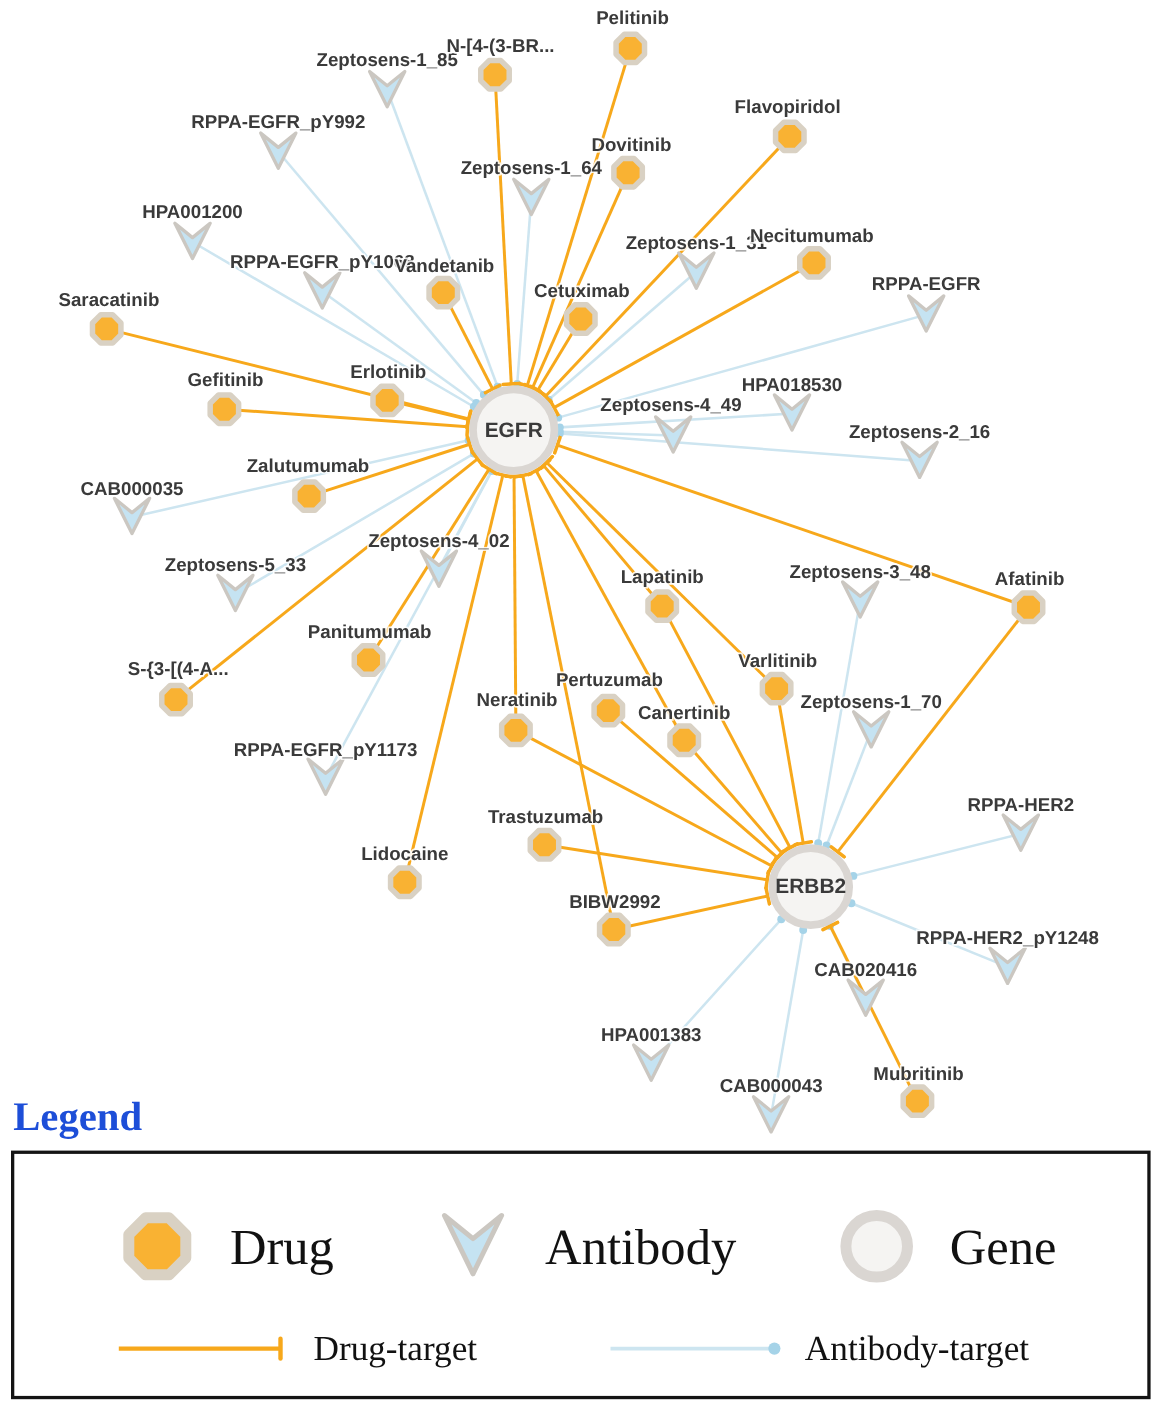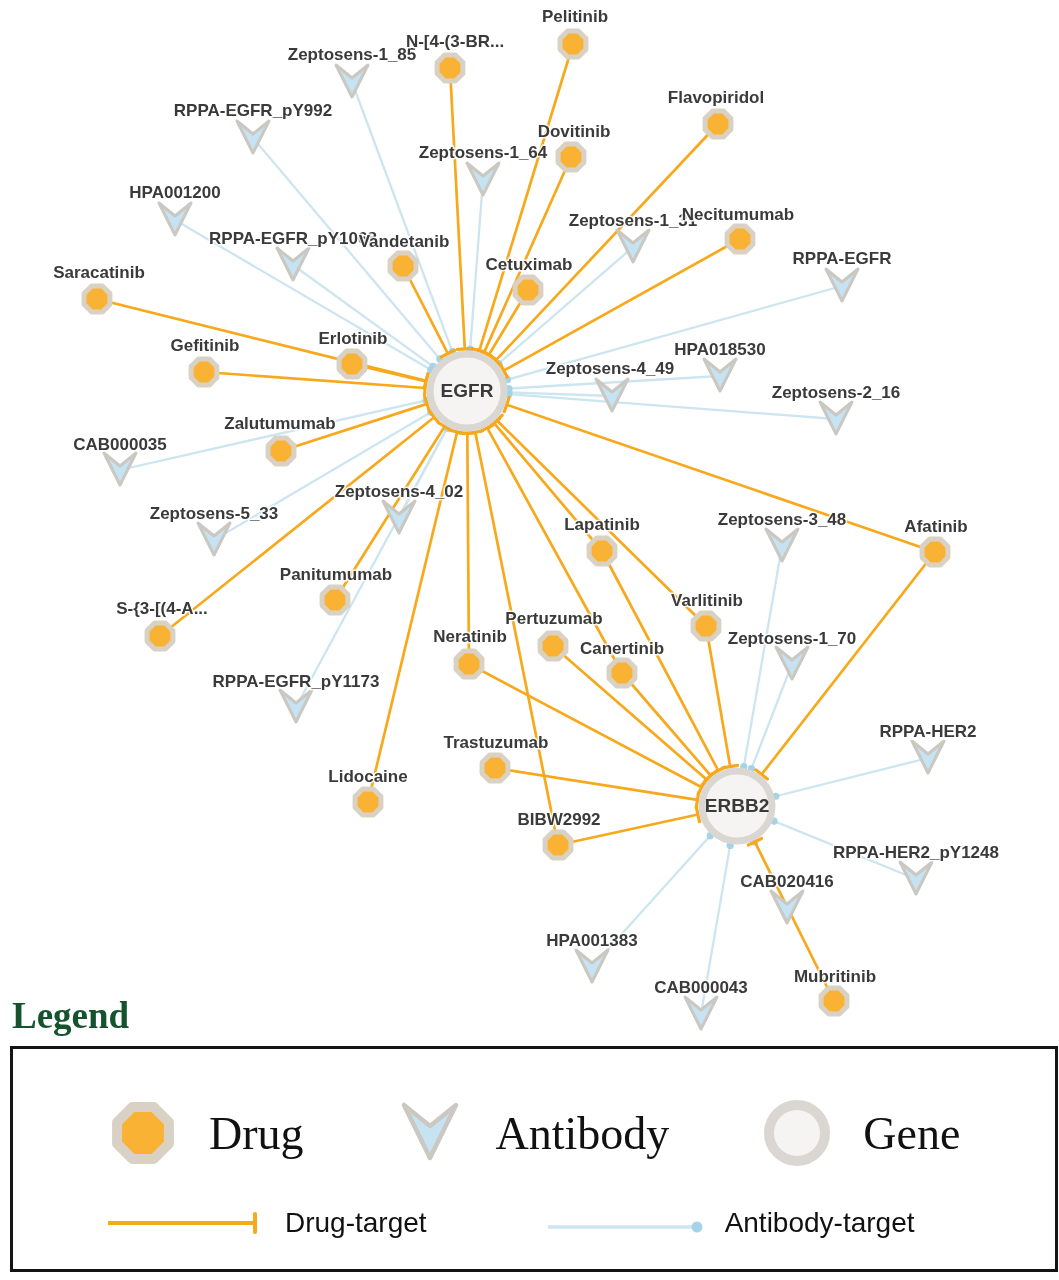--- a/index.html
+++ b/index.html
@@ -32,49 +32,48 @@
     fill: var(--label, #3a3a3a);
   }
 
   
   #legend-title {
     position: absolute;
     left: 12px; top: 994px;
     font-family: "Liberation Serif", serif;
     font-weight: bold;
     font-size: 37px;
-    color: #14532d;
+    color: #1d4ed8;
   }
   #legend-box {
     position: absolute;
     left: 10px; top: 1046px;
     width: 1030px; height: 220px;
     border: 3px solid #141414;
     background: #ffffff;
-    padding-left: 12px;
   }
   .lrow1 {
     position: absolute; left: 90px; top: 44px;
     display: flex; align-items: center;
   }
   .lrow2 {
     position: absolute; left: 92px; top: 158px;
     display: flex; align-items: center;
   }
   .litem { display: flex; align-items: center; }
   .ltxt {
     font-family: "Liberation Serif", serif;
     font-size: 46px;
     color: var(--legend-text, #111);
     margin-left: 26px;
     white-space: nowrap;
   }
   .ltxt2 {
-    font-family: Liberation Sans, sans-serif;
-    font-size: 28px;
+    font-family: Liberation Serif, serif;
+    font-size: 32px;
     color: var(--legend-text, #111);
     margin-left: 14px;
     white-space: nowrap;
   }
   .drug-shape {
     fill: var(--drug-fill, #F9B233);
     stroke: var(--drug-stroke, #D9D1C3);
     stroke-width: 10;
     stroke-linejoin: round;
   }
@@ -372,21 +371,21 @@
       </div>
     </div>
     <div class="lrow2">
       <div class="litem">
         <svg width="166" height="24">
           <line x1="3" y1="12" x2="150" y2="12" style="stroke:var(--drug-edge,#F7A81B);stroke-width:4;"></line>
           <line x1="150" y1="3" x2="150" y2="21" style="stroke:var(--drug-edge,#F7A81B);stroke-width:4;stroke-linecap:round;"></line>
         </svg>
         <span class="ltxt2">Drug-target</span>
       </div>
-      <div class="litem" style="margin-left:118px;align-items:flex-end;">
+      <div class="litem" style="margin-left:118px;">
         <svg width="166" height="24">
           <line x1="3" y1="12" x2="148" y2="12" style="stroke:var(--antibody-edge,#CDE5F0);stroke-width:3.5;"></line>
           <circle cx="152" cy="12" r="5.5" style="fill:var(--antibody-edge-dot,#A5D3E8);"></circle>
         </svg>
         <span class="ltxt2">Antibody-target</span>
       </div>
     </div>
   </div>
 
 </div>

